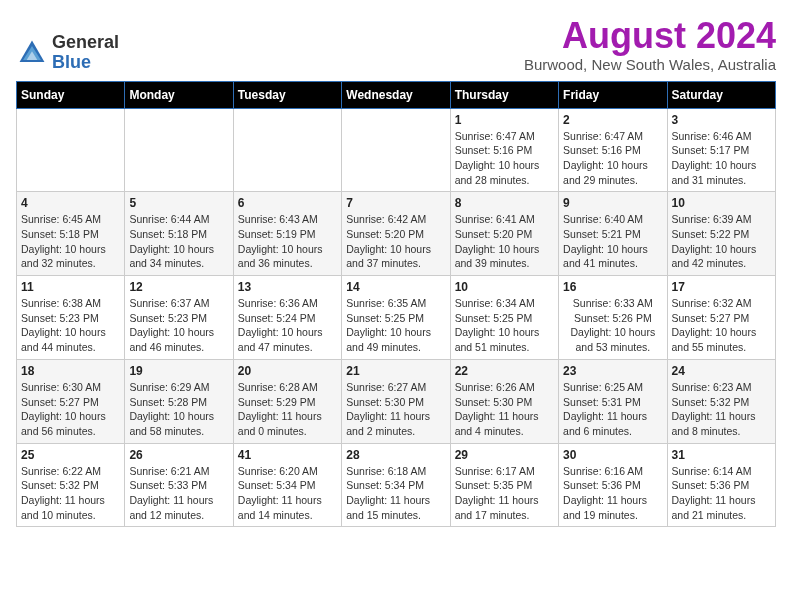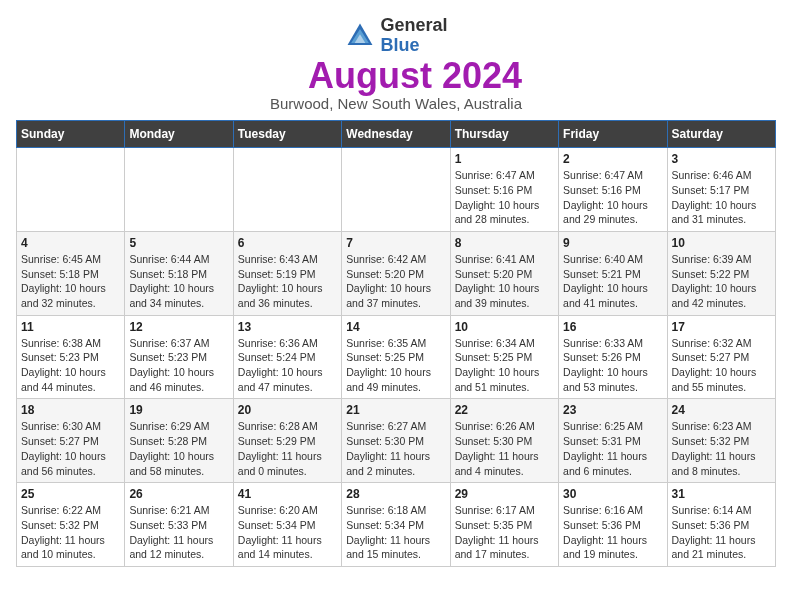--- a/index.html
+++ b/index.html
@@ -6,23 +6,22 @@
     body {
       font-family: Arial, sans-serif;
       background: #fff;
       width: 792px;
       min-height: 612px;
       padding: 16px;
     }
     .header {
       display: flex;
       justify-content: space-between;
-      align-items: center;
+      align-items: flex-end;
       margin-bottom: 8px;
-      flex-direction: column;
     }
     .logo {
       display: flex;
       align-items: center;
       gap: 4px;
     }
     .logo-text {
       font-size: 18px;
       font-weight: bold;
       line-height: 1.1;
@@ -45,21 +44,21 @@
     .location {
       font-size: 15px;
       color: #555;
     }
     .calendar {
       width: 100%;
       border-collapse: collapse;
       font-size: 11px;
     }
     .calendar th {
-      background: #404040;
+      background: #000000;
       color: #fff;
       padding: 6px 4px;
       text-align: left;
       font-size: 12px;
       font-weight: bold;
       border: 1px solid #2d6db5;
     }
     .calendar td {
       border: 1px solid #ccc;
       vertical-align: top;
@@ -229,21 +228,21 @@
         </td>
         <td>
           <div class="day-num">10</div>
           <div class="day-info" style="white-space: pre-line;">Sunrise: 6:34 AM
 Sunset: 5:25 PM
 Daylight: 10 hours
 and 51 minutes.</div>
         </td>
         <td>
           <div class="day-num">16</div>
-          <div class="day-info" style="white-space: pre-line;">Sunrise: 6:33 AM
+          <div class="day-info" style="white-space: pre-line; text-align: center;">Sunrise: 6:33 AM
 Sunset: 5:26 PM
 Daylight: 10 hours
 and 53 minutes.</div>
         </td>
         <td>
           <div class="day-num">17</div>
           <div class="day-info" style="white-space: pre-line;">Sunrise: 6:32 AM
 Sunset: 5:27 PM
 Daylight: 10 hours
 and 55 minutes.</div>

